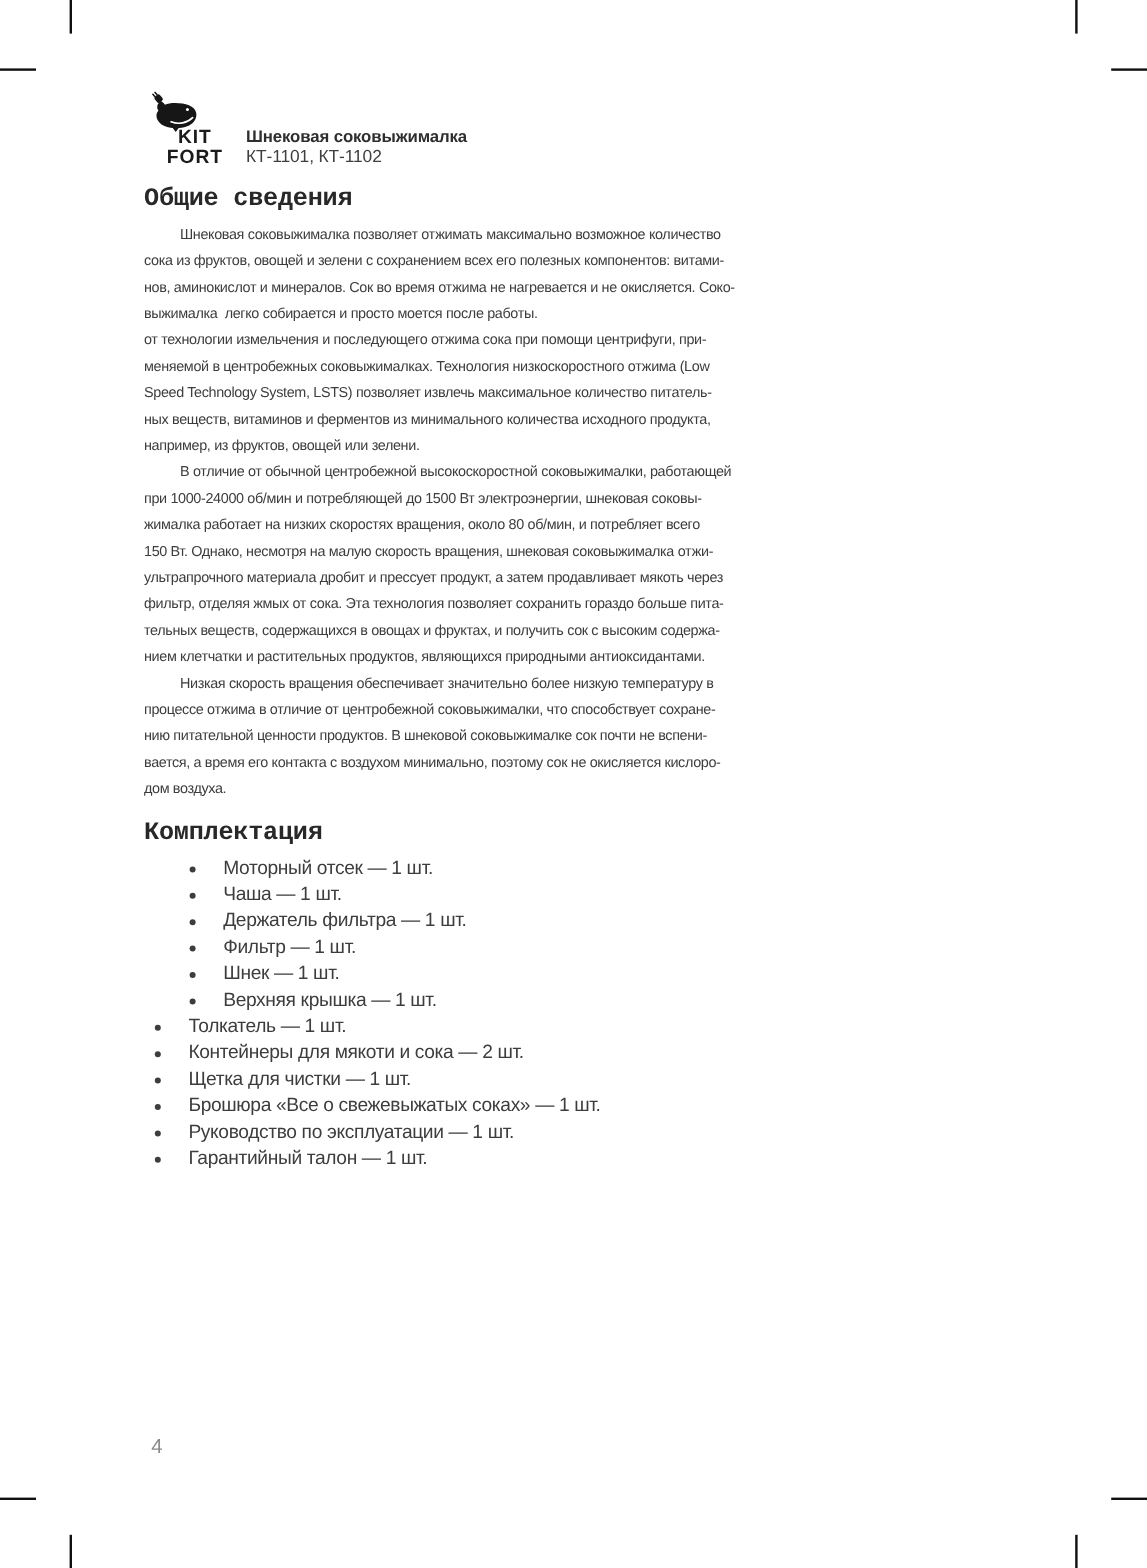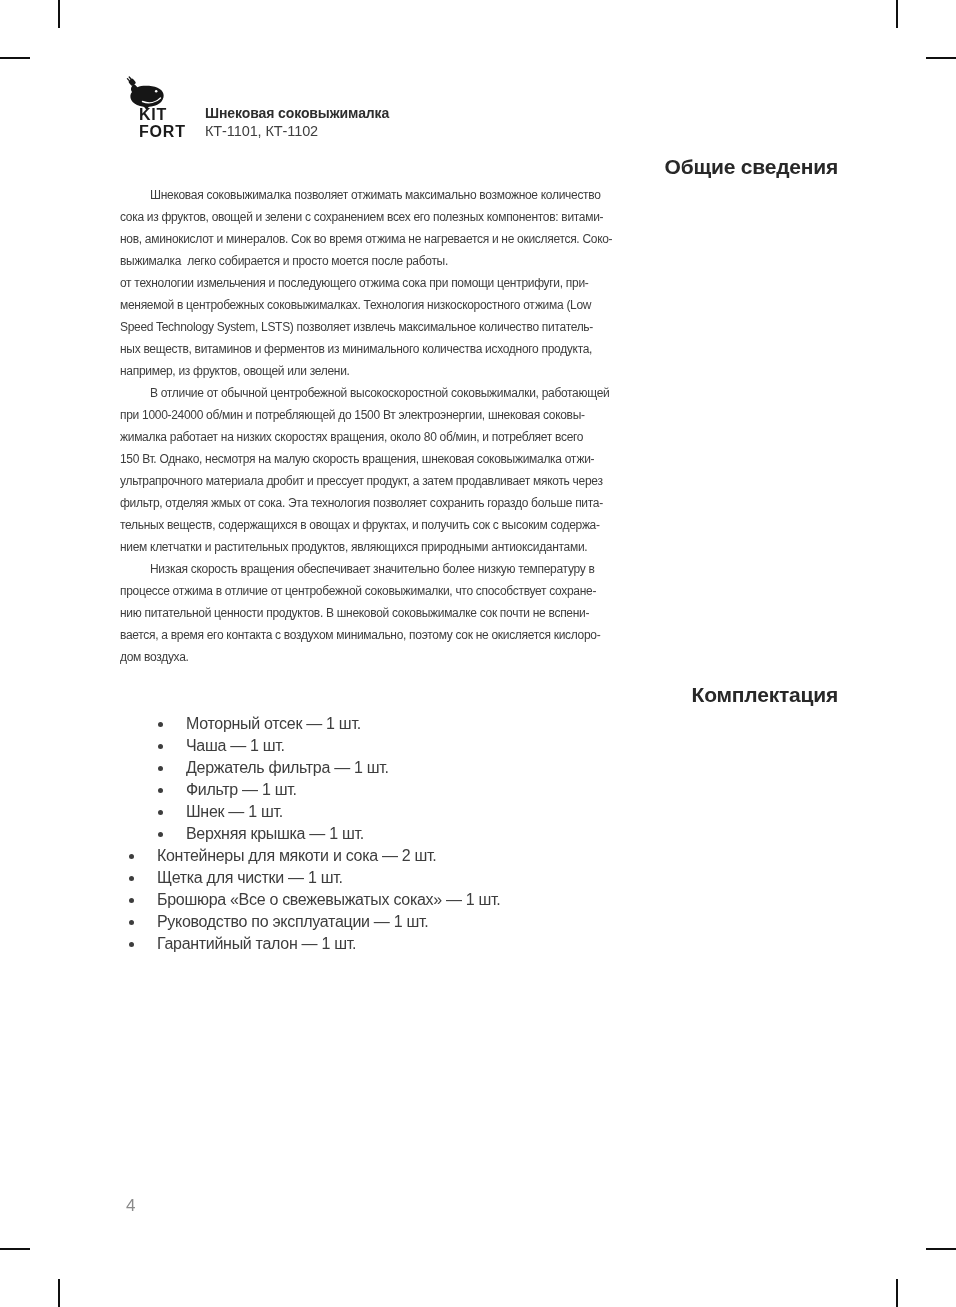--- a/index.html
+++ b/index.html
@@ -20,31 +20,32 @@
   .tm-r-h{left:926px;top:57px;}
   .tm-bl-h{left:0;top:1248px;}
   .tm-br-h{left:926px;top:1248px;}
   .tm-bl-v{left:58px;top:1279px;}
   .tm-br-v{left:896px;top:1279px;}
   
   .brand-logo{position:absolute;left:123px;top:75px;width:44px;height:36px;}
   .brand-words{
     position:absolute;left:139px;top:106px;
     font-weight:bold;font-size:16px;line-height:17px;
-    letter-spacing:0.8px;color:#1b1b1b;
+    letter-spacing:0.8px;color:#1b1b1b;text-align:center;
   }
   .product-info{position:absolute;left:205px;top:104px;color:#3a3a3a;}
   .product-title{font-weight:bold;font-size:14px;line-height:19px;color:#2e2e2e;letter-spacing:-0.1px;}
   .product-models{font-size:14.5px;line-height:16px;color:#3f3f3f;letter-spacing:-0.1px;}
   
   .content{position:absolute;left:120px;top:154px;width:718px;color:#3d3d3d;}
   .h-title{
     font-size:21px;font-weight:bold;color:#282828;
-    text-align:right;line-height:26px;letter-spacing:-0.2px;
+    text-align:left;line-height:26px;letter-spacing:-0.2px;
     margin:0 0 4px 0;
+    font-family:Liberation Mono, monospace;
   }
   .h-title.second{margin:14px 0 5px 0;}
   .bodytext{font-size:12px;line-height:22px;letter-spacing:-0.3px;}
   .ln{white-space:pre;height:22px;}
   .ln.indent{padding-left:30px;}
   
   .complist{font-size:16px;letter-spacing:-0.3px;}
   .comp-row{position:relative;height:22px;line-height:22px;}
   .bullet{
     position:absolute;left:9px;top:9px;width:5px;height:5px;
@@ -189,20 +190,24 @@
         <div class="comp-row level-2">
           <span class="bullet"></span>
           <span class="comp-text">Шнек — 1 шт.</span>
         </div>
 
         <div class="comp-row level-2">
           <span class="bullet"></span>
           <span class="comp-text">Верхняя крышка — 1 шт.</span>
         </div>
 
+        <div class="comp-row level-1">
+          <span class="bullet"></span>
+          <span class="comp-text">Толкатель — 1 шт.</span>
+        </div>
 
         <div class="comp-row level-1">
           <span class="bullet"></span>
           <span class="comp-text">Контейнеры для мякоти и сока — 2 шт.</span>
         </div>
 
         <div class="comp-row level-1">
           <span class="bullet"></span>
           <span class="comp-text">Щетка для чистки — 1 шт.</span>
         </div>

